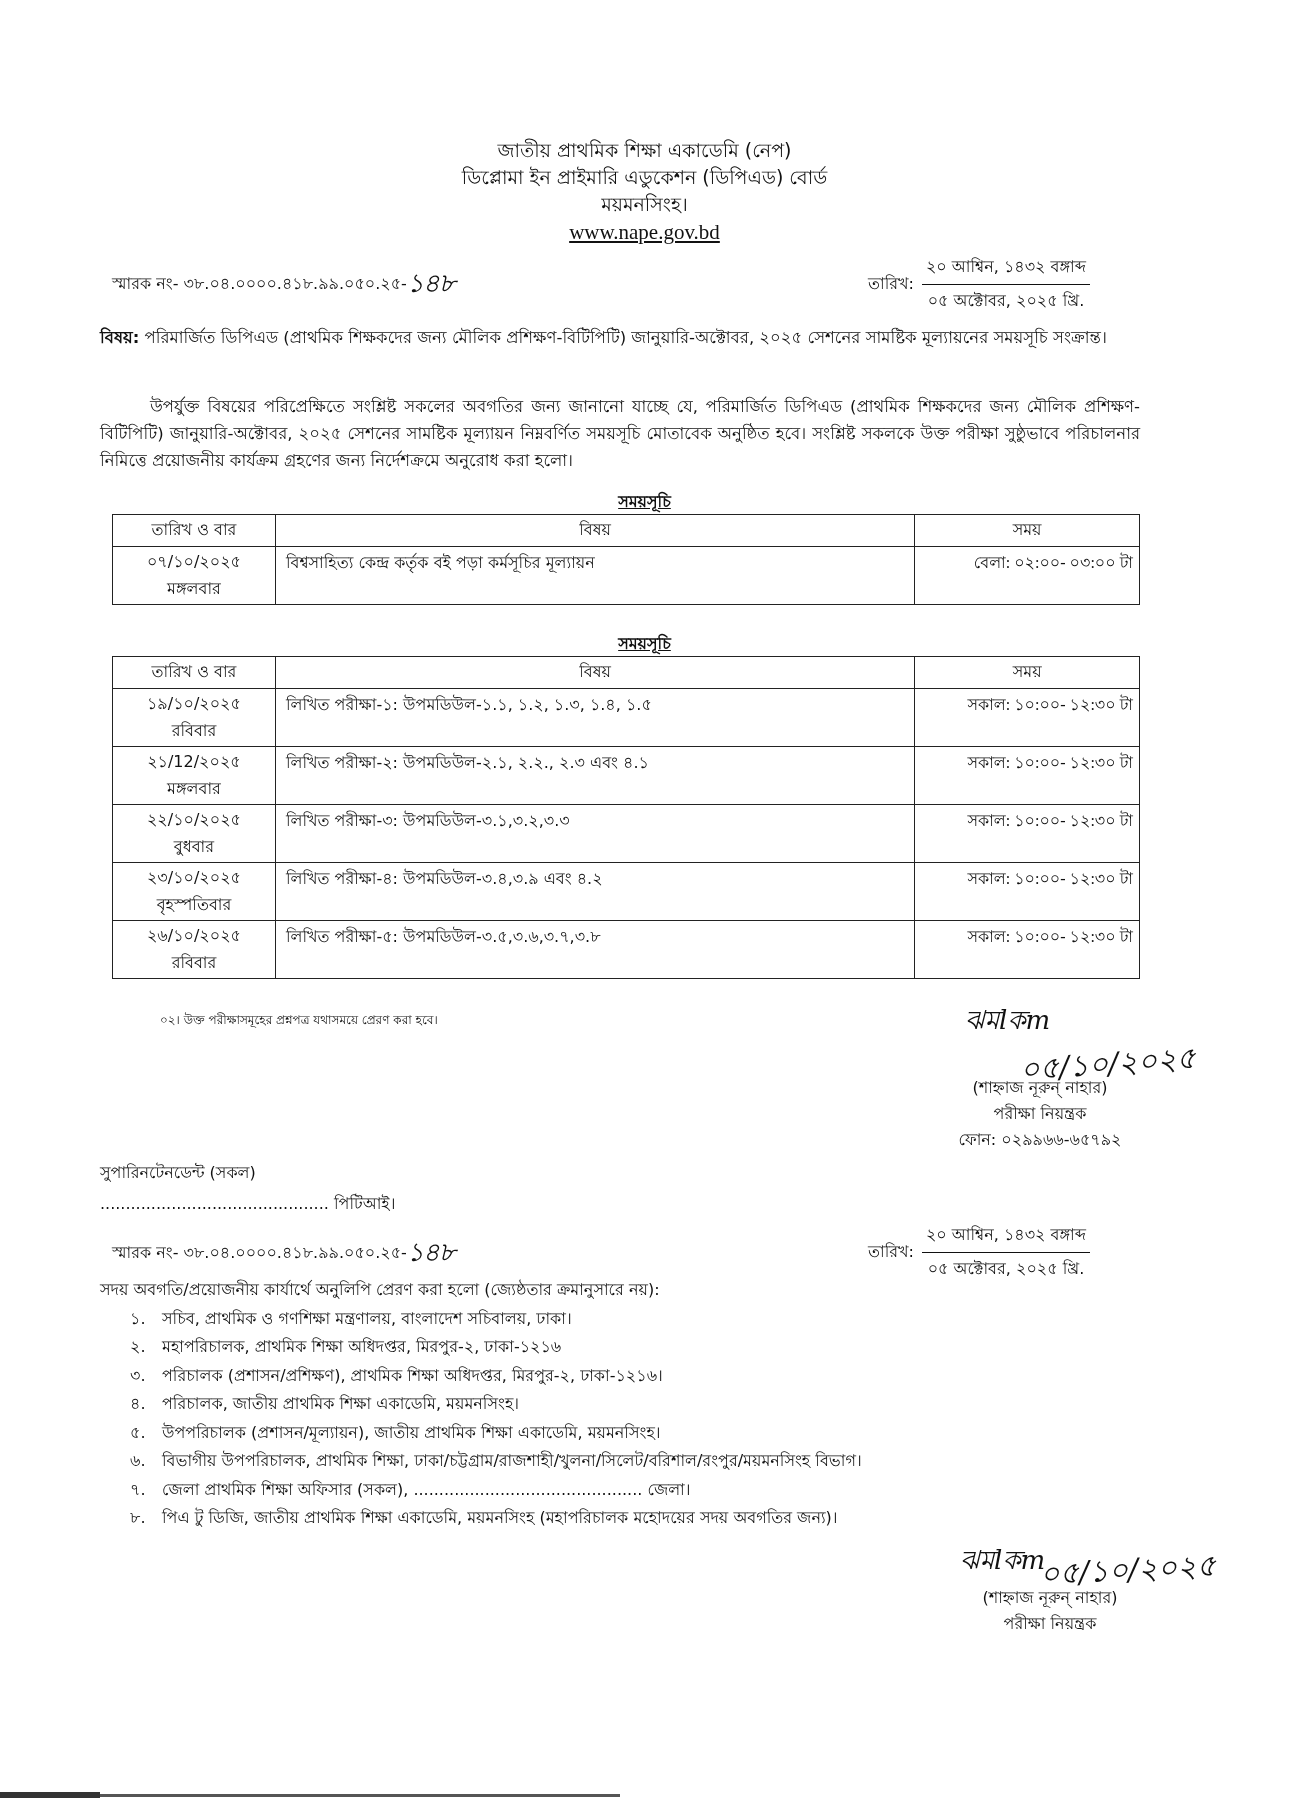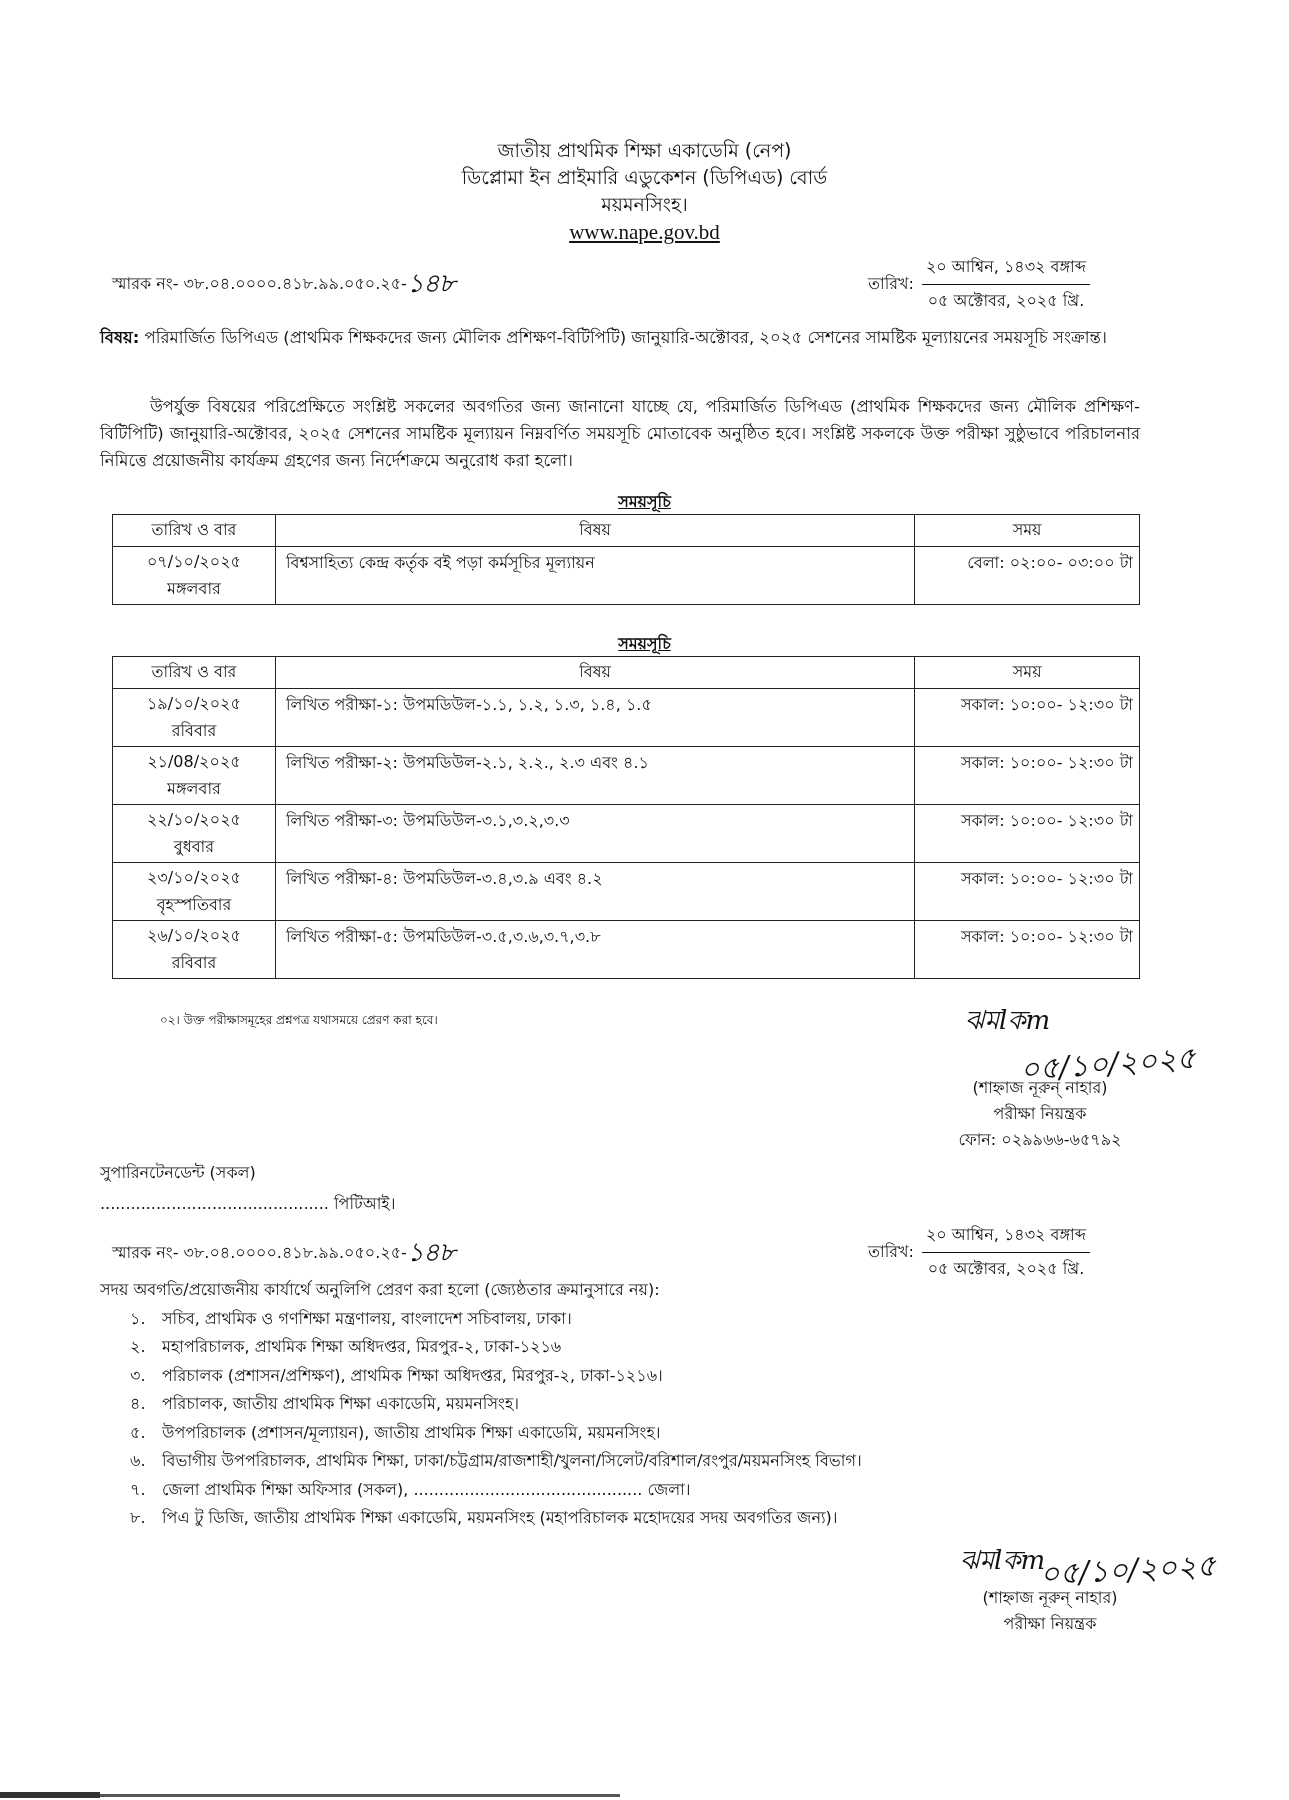--- a/index.html
+++ b/index.html
@@ -17,21 +17,21 @@
   .date-fraction .top { border-bottom: 1.5px solid #111; padding: 0 4px 3px 4px; }
   .date-fraction .bot { padding-top: 3px; }
   .para { font-size: 16.5px; line-height: 27px; text-align: justify; }
   .subject-label { font-weight: bold; }
   .tbl-title { width: 1289px; left: 0; text-align: center; font-size: 16px; text-decoration: underline; font-weight: bold; }
   table.sched { position: absolute; border-collapse: collapse; font-size: 16px; }
   table.sched td, table.sched th { border: 1.6px solid #222; vertical-align: top; font-weight: normal; }
   table.sched th { height: 27px; padding: 2px 4px; vertical-align: middle; }
   td.c-date { text-align: center; line-height: 27px; padding: 1px 4px; }
   td.c-subj { padding: 3px 10px; }
-  td.c-time { padding: 3px 6px; text-align: right; }
+  td.c-time { padding: 3px 6px; text-align: right; font-family: Liberation Serif, serif; }
   .sig-scribble { font-family: "DejaVu Serif", serif; font-style: italic; font-size: 26px; color: #111; }
   .sig-block { text-align: center; font-size: 16px; line-height: 26px; }
   .cc-list { font-size: 16px; line-height: 28.5px; }
   .cc-list .num { display: inline-block; width: 32px; }
   .scan-edge { left: 0; top: 1794px; width: 620px; height: 3px; background: #555; }
   .scan-edge2 { left: 0; top: 1792px; width: 100px; height: 6px; background: #333; }
 </style>
 </head>
 <body>
 
@@ -100,21 +100,21 @@
   <tr style="height:58px;">
     <td class="c-date">
       <div>১৯/১০/২০২৫</div>
       <div>রবিবার</div>
     </td>
     <td class="c-subj">লিখিত পরীক্ষা-১: উপমডিউল-১.১, ১.২, ১.৩, ১.৪, ১.৫</td>
     <td class="c-time">সকাল: ১০:০০- ১২:৩০ টা</td>
   </tr>
   <tr style="height:58px;">
     <td class="c-date">
-      <div>২১/08/২০২৫</div>
+      <div>২১/12/২০২৫</div>
       <div>মঙ্গলবার</div>
     </td>
     <td class="c-subj">লিখিত পরীক্ষা-২: উপমডিউল-২.১, ২.২., ২.৩ এবং ৪.১</td>
     <td class="c-time">সকাল: ১০:০০- ১২:৩০ টা</td>
   </tr>
   <tr style="height:58px;">
     <td class="c-date">
       <div>২২/১০/২০২৫</div>
       <div>বুধবার</div>
     </td>

